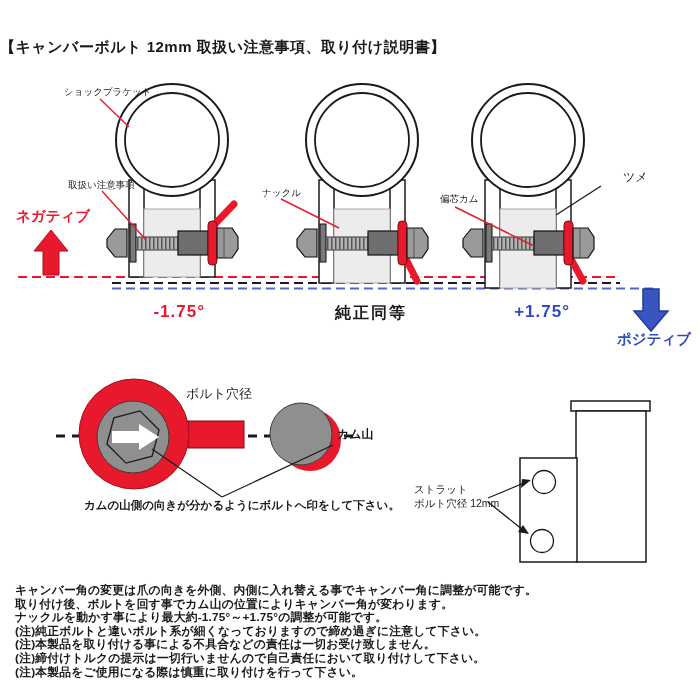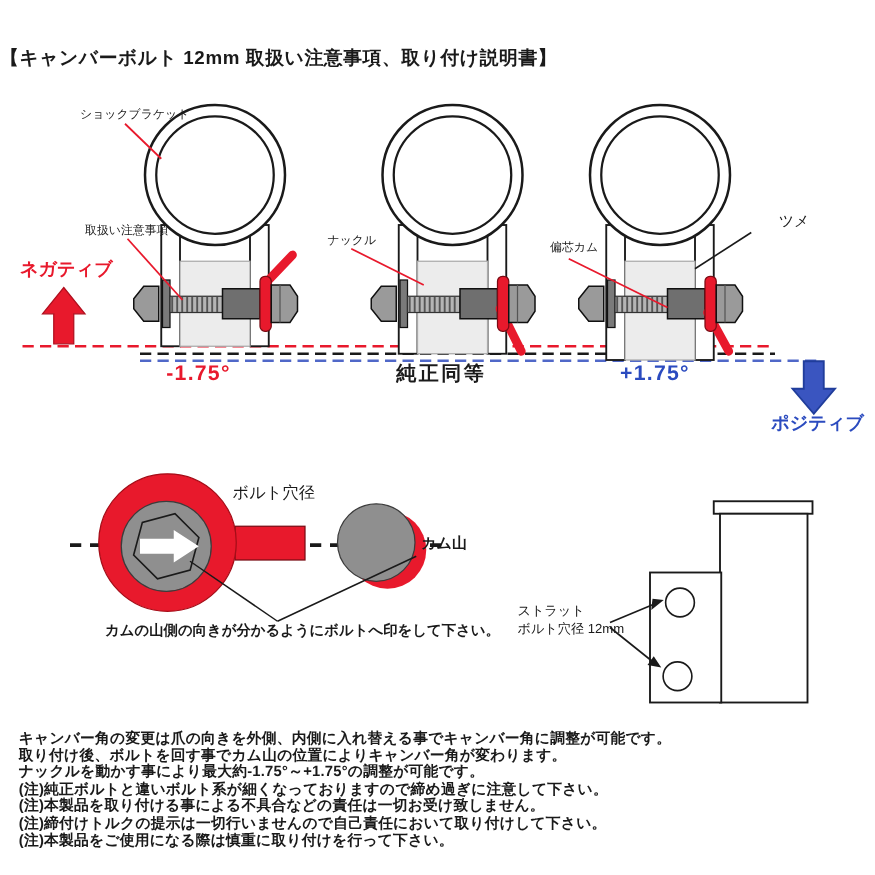--- a/index.html
+++ b/index.html
@@ -4,21 +4,21 @@
 <style>
   html,body{margin:0;padding:0;}
   .page{position:relative;width:700px;height:700px;background:#ffffff;overflow:hidden;
         font-family:"Liberation Sans",sans-serif;color:#1a1a1a;}
   svg.gfx{position:absolute;left:0;top:0;width:700px;height:700px;}
   .label{position:absolute;white-space:nowrap;line-height:1.1;}
   .title{left:0;top:39px;width:700px;text-align:left;font-size:15px;font-weight:bold;letter-spacing:.5px;}
   .small{font-size:9.5px;}
   .red-t{color:#e8192c;}
   .blue-t{color:#2b4bbf;}
-  .angle{font-size:17px;font-weight:bold;text-align:left;letter-spacing:1px;}
+  .angle{font-size:17px;font-weight:bold;text-align:right;letter-spacing:1px;margin-top:13px;}
   .notes{position:absolute;left:15px;top:584px;font-size:11.8px;font-weight:600;line-height:13.6px;letter-spacing:.2px;}
 </style>
 </head>
 <body>
 
 <div class="page">
 
   <svg class="gfx" viewBox="0 0 700 700">
 
     <g>

